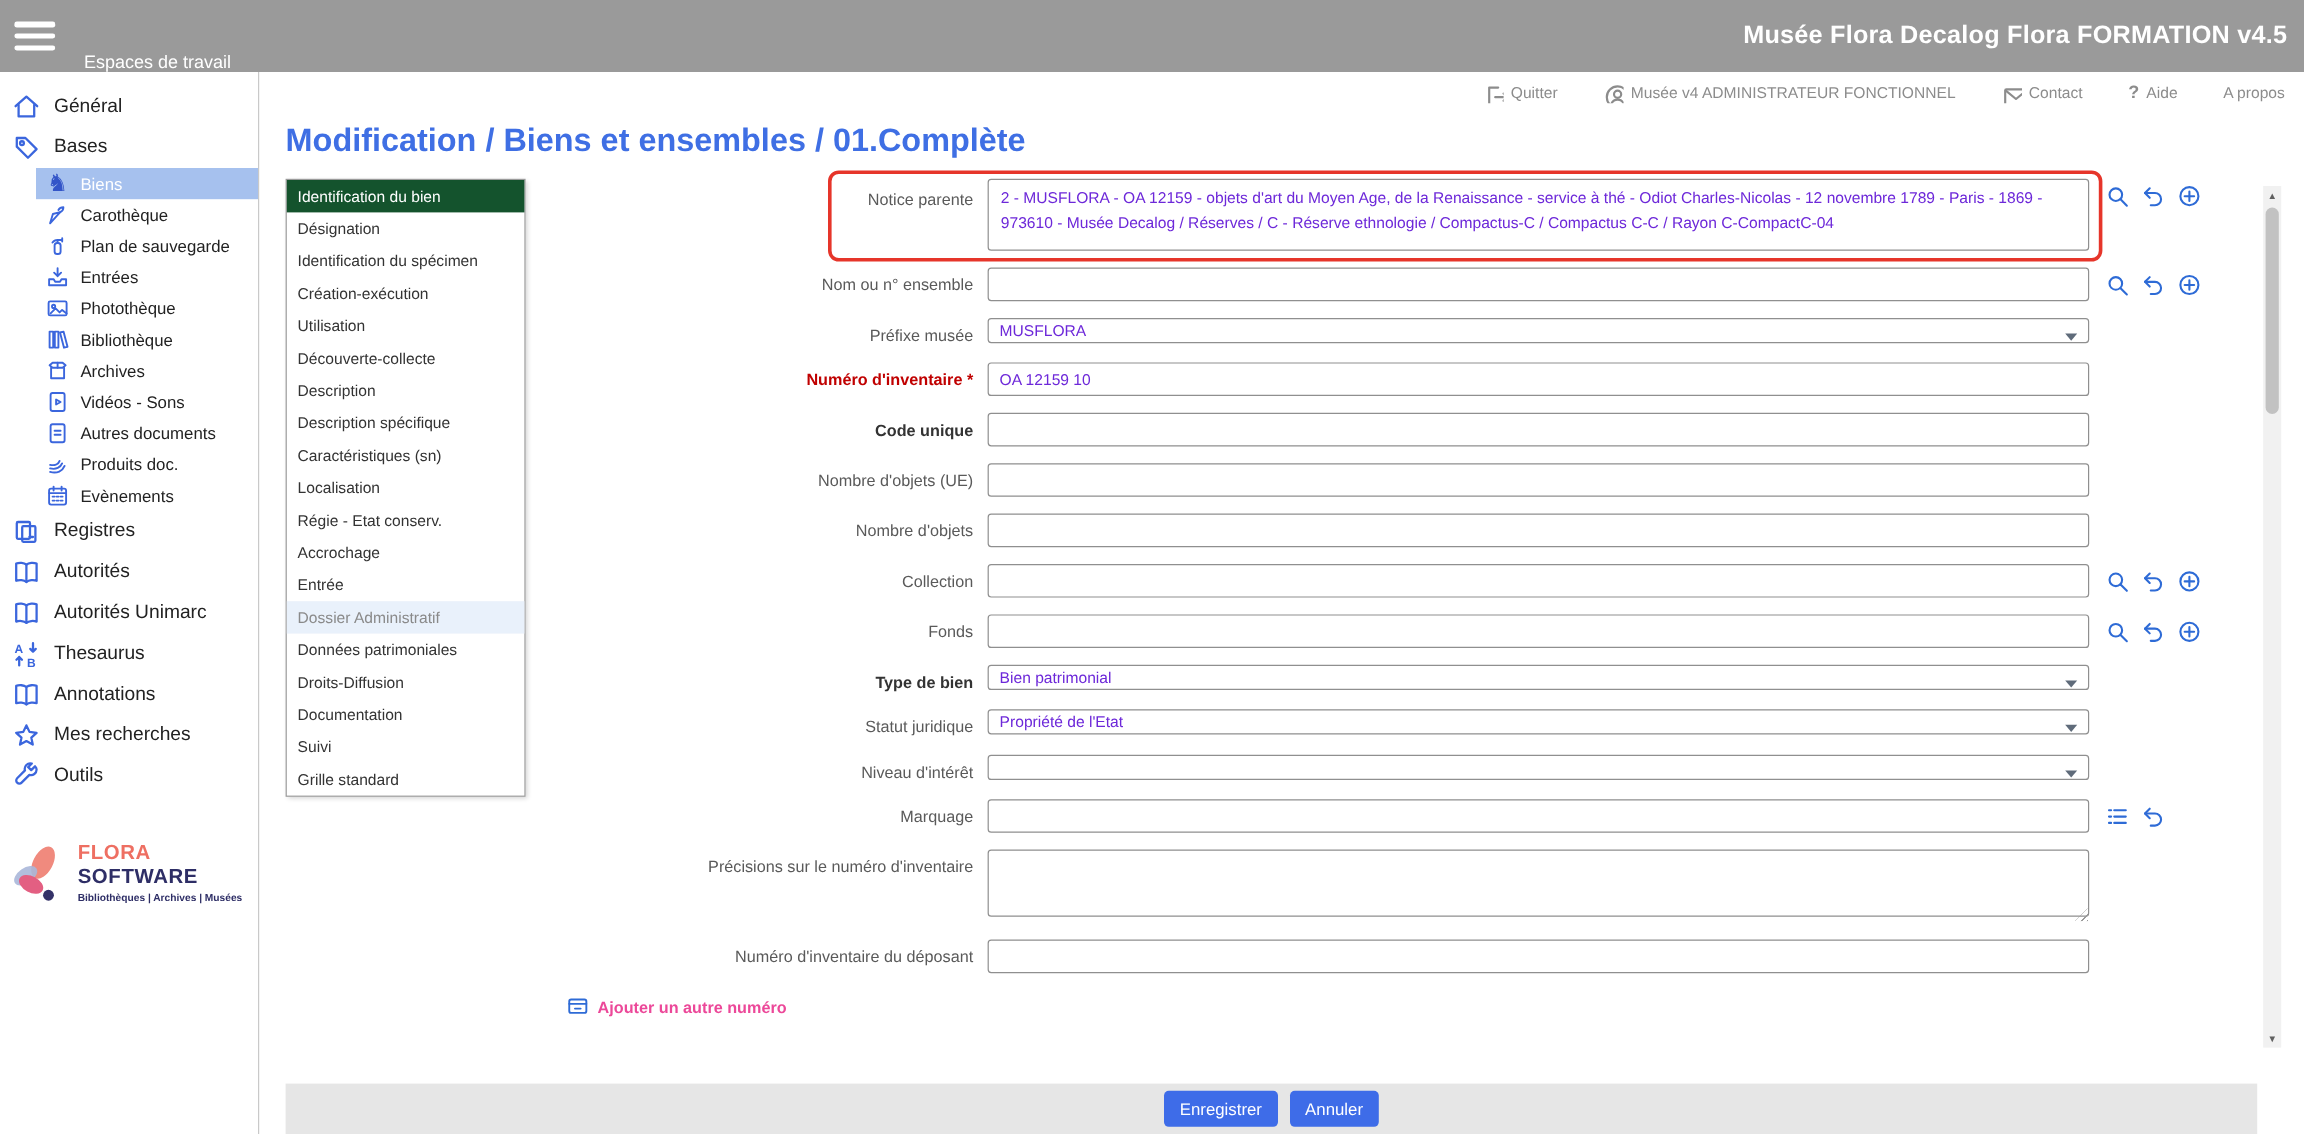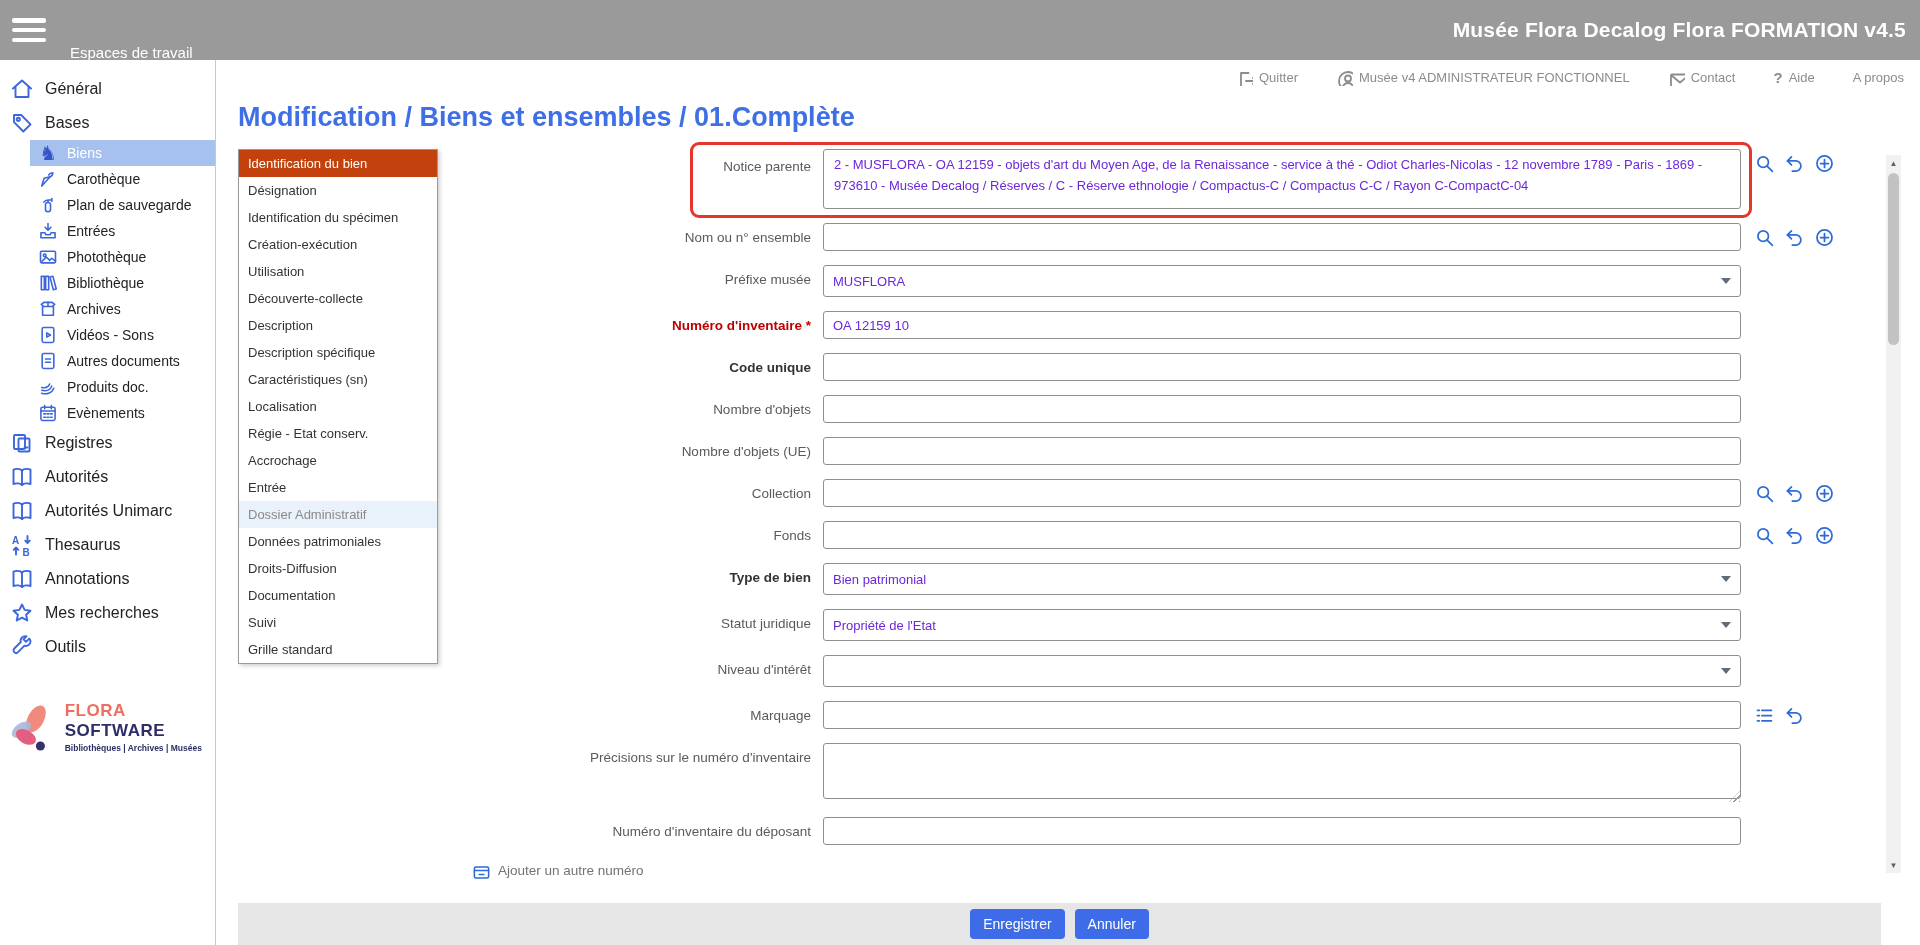--- a/index.html
+++ b/index.html
@@ -45,50 +45,50 @@
   .qmark{font-size:15px;font-weight:bold;}
 
   .page-title{color:#3f6fe4;font-size:27px;font-weight:bold;margin:8px 0 16px 22px;}
 
   .content{display:flex;align-items:flex-start;padding-left:22px;}
 
   
   .section-nav{width:200px;flex:0 0 200px;border:1px solid #9a9a9a;background:#fff;
                box-shadow:2px 2px 4px rgba(0,0,0,.18);}
   .sn-item{padding:6px 9px;font-size:13px;color:#333;cursor:pointer;height:27px;display:flex;align-items:center;}
-  .sn-item.selected{background:#c2410c;color:#fff;}
+  .sn-item.selected{background:#14532d;color:#fff;}
   .sn-item.hl{background:#e9f1fb;color:#8a8a8a;}
 
   
   .form{flex:1;padding-top:0;}
   .row{display:flex;align-items:flex-start;margin-bottom:14px;position:relative;}
   .row-label{width:385px;flex:0 0 385px;text-align:right;padding:7px 12px 0 0;
              font-size:13.5px;color:#5a5a5a;line-height:1.2;}
   .row-label.bold{color:#333;font-weight:bold;}
   .row-label.required{color:#c00000;font-weight:bold;}
   .fld{width:918px;flex:0 0 918px;border:1px solid #8f8f8f;border-radius:3px;background:#fff;
        font-size:13px;color:#6d28d9;}
   input.fld{height:28px;padding:0 9px;outline:none;font-family:inherit;}
-  .selectbox{height:32px;display:flex;align-items:center;padding:0 26px 0 9px;position:relative;cursor:pointer;}
+  .selectbox{height:21px;display:flex;align-items:center;padding:0 26px 0 9px;position:relative;cursor:pointer;}
   .selectbox .caret{position:absolute;right:9px;top:12px;width:0;height:0;
                     border-left:5px solid transparent;border-right:5px solid transparent;border-top:6px solid #5f6b7a;}
   .noticebox{height:60px;padding:5px 10px;line-height:1.6;overflow:hidden;}
   textarea.fld{height:56px;padding:5px 9px;resize:none;outline:none;font-family:inherit;}
   .grip{position:absolute;width:11px;height:11px;right:1px;bottom:1px;
         background:repeating-linear-gradient(135deg,transparent 0 2.5px,#9a9a9a 2.5px 4px);
         clip-path:polygon(100% 0,100% 100%,0 100%);}
   .row-icons{display:flex;gap:9px;margin:4px 0 0 13px;align-items:center;}
   .fic{width:21px;height:21px;cursor:pointer;display:inline-flex;}
   .fic svg{width:100%;height:100%;fill:none;stroke:#2e6bd6;stroke-width:2;stroke-linecap:round;stroke-linejoin:round;}
   .red-frame{position:absolute;left:252px;top:-7px;width:1062px;height:76px;
              border:3px solid #e6352a;border-radius:9px;pointer-events:none;}
 
   
-  .add-link{display:flex;gap:7px;margin:18px 0 0 34px;
-            font-size:13.5px;font-weight:normal;color:#737373;cursor:pointer;}
+  .add-link{display:flex;align-items:center;gap:7px;margin:18px 0 0 34px;
+            font-size:13.5px;font-weight:bold;color:#ec4899;cursor:pointer;}
   .add-link svg{width:19px;height:19px;fill:none;stroke:#2e6bd6;stroke-width:2;stroke-linecap:round;stroke-linejoin:round;}
 
   
   .footer{position:absolute;left:22px;right:39px;bottom:0;height:42px;background:#e6e6e6;
           display:flex;align-items:center;justify-content:center;gap:10px;}
   .btn{background:#3e6ce8;color:#fff;border:none;border-radius:4px;font-size:14px;
        font-family:inherit;padding:7px 13px;cursor:pointer;}
 
   
   .vscroll{position:absolute;right:19px;top:95px;width:15px;height:718px;background:#f1f1f1;}
@@ -426,25 +426,25 @@
           </div>
           <div class="row">
             <label class="row-label required">Numéro d'inventaire *</label>
             <input class="fld" type="text" value="OA 12159 10" style="">
           </div>
           <div class="row">
             <label class="row-label bold">Code unique</label>
             <input class="fld" type="text" style="">
           </div>
           <div class="row">
+            <label class="row-label normal">Nombre d'objets (UE)</label>
+            <input class="fld" type="text" style="">
+          </div>
+          <div class="row">
             <label class="row-label normal">Nombre d'objets</label>
-            <input class="fld" type="text" style="">
-          </div>
-          <div class="row">
-            <label class="row-label normal">Nombre d'objets (UE)</label>
             <input class="fld" type="text" style="">
           </div>
           <div class="row">
             <label class="row-label normal">Collection</label>
             <input class="fld" type="text" style="">
             <div class="row-icons">
               <span class="fic">
                 <svg viewBox="0 0 24 24">
                   <circle cx="10.5" cy="10.5" r="6"></circle>
                   <path d="m15 15 6 6"></path>

